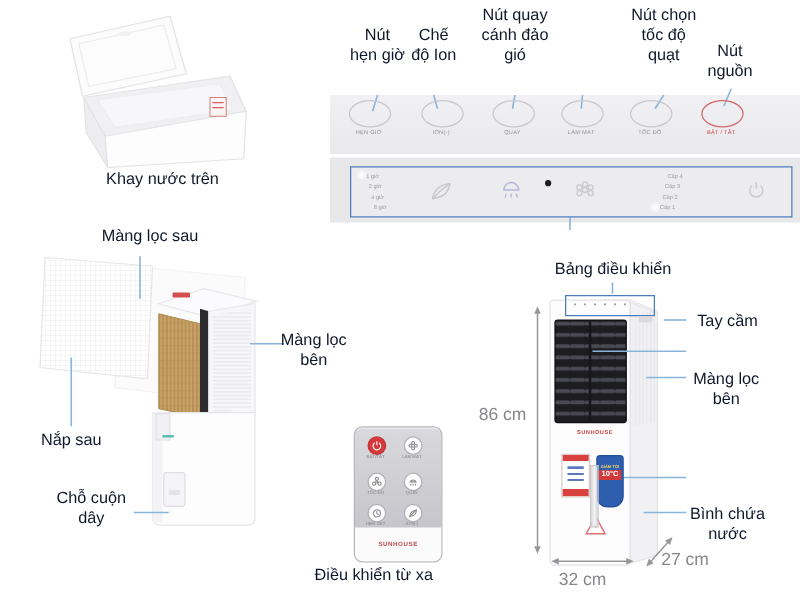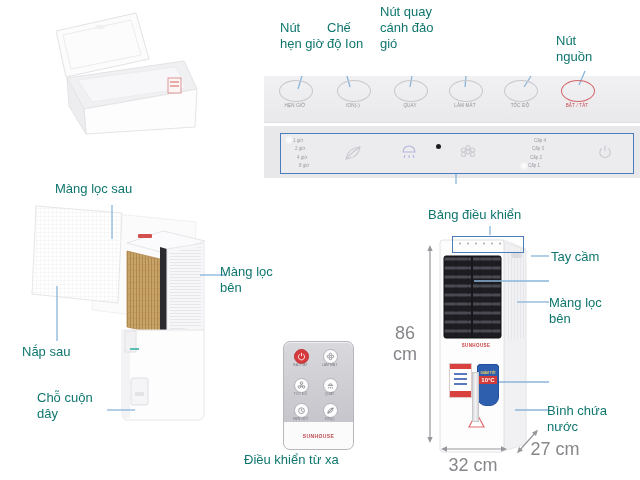--- a/index.html
+++ b/index.html
@@ -1,21 +1,21 @@
 <!DOCTYPE html>
 <html><head>
 <meta charset="utf-8">
 <style>
   html,body{margin:0;padding:0;background:#fff}
   .stage{position:relative;width:640px;height:480px;background:#fff;overflow:hidden;
          font-family:"Liberation Sans",sans-serif}
   .art{position:absolute;left:0;top:0;z-index:1}
   .strip{position:absolute;z-index:0}
-  .lbl{position:absolute;z-index:3;color:#0f766e;font-size:13px;line-height:1.22;}
-  .dim{position:absolute;z-index:3;color:#86868b;font-size:18px;text-align:center}
+  .lbl{position:absolute;z-index:3;color:#0f172a;font-size:13px;line-height:1.22;text-align:center}
+  .dim{position:absolute;z-index:3;color:#86868b;font-size:14px;}
   .oval{position:absolute;z-index:2;width:32px;height:20px;border:1.3px solid #c7c7cd;border-radius:50%;background:transparent}
   .oval.red{border-color:#d4666a}
   .btn-lbl{position:absolute;z-index:2;font-size:4.5px;color:#8f8f97;text-align:center;width:44px;letter-spacing:.2px}
   .btn-lbl.red{color:#c9464a}
   .disp-rect{position:absolute;z-index:2;left:280px;top:133px;width:352px;height:39px;border:1.5px solid #4b7cbd;background:rgba(255,255,255,.18)}
   .opt-col{position:absolute;z-index:3;font-size:4.5px;line-height:8.4px;color:#9b9ba4;text-align:left}
   .glow{position:absolute;z-index:3;width:8px;height:8px;border-radius:50%;
         background:radial-gradient(circle,rgba(255,255,255,.95),rgba(185,200,255,0))}
   .dot{position:absolute;z-index:3;width:5px;height:5px;border-radius:50%;background:#1d1d22}
   .remote{position:absolute;z-index:2;left:283px;top:341px;width:69px;height:107px;border-radius:7px;
@@ -168,24 +168,26 @@
           <circle cx="472.5" cy="154.5" r="2"></circle>
           <circle cx="468" cy="147.5" r="2"></circle>
       </g>
       <g stroke="#bcbcc6">
         <path d="M601.5,148.5 A5.2,5.2 0 1 0 608.5,148.5"></path>
           <path d="M605,145.5 V151"></path>
       </g>
     </g>
   </svg>
 
+  <div class="lbl" style="left:55px;top:135px;width:150px">Khay nước trên</div>
 
   <div class="lbl" style="left:327px;top:20px;width:40px">Chế độ Ion</div>
   <div class="lbl" style="left:280px;top:20px;width:44px">Nút hẹn giờ</div>
   <div class="lbl" style="left:380px;top:4px;width:64px">Nút quay cánh đảo gió</div>
+  <div class="lbl" style="left:500px;top:4px;width:62px">Nút chọn tốc độ quạt</div>
   <div class="lbl" style="left:556px;top:33px;width:56px">Nút nguồn</div>
 
   <div class="oval" style="left:279px;top:80px"></div>
   <div class="oval" style="left:337px;top:80px"></div>
   <div class="oval" style="left:394px;top:80px"></div>
   <div class="oval" style="left:449px;top:80px"></div>
   <div class="oval" style="left:504px;top:80px"></div>
   <div class="oval red" style="left:561px;top:80px"></div>
   <div class="btn-lbl" style="left:273px;top:103px">HẸN GIỜ</div>
   <div class="btn-lbl" style="left:331px;top:103px">ION(-)</div>
@@ -260,21 +262,21 @@
     <div class="rlbl" style="left:3.5px;top:21px">BẬT/TẮT</div>
     <div class="rlbl" style="left:32.5px;top:21px">LÀM MÁT</div>
     <div class="rlbl" style="left:3.5px;top:50px">TỐC ĐỘ</div>
     <div class="rlbl" style="left:32.5px;top:50px">QUAY</div>
     <div class="rlbl" style="left:3.5px;top:75px">HẸN GIỜ</div>
     <div class="rlbl" style="left:32.5px;top:75px">ION(-)</div>
     <div class="remote-band">
       <span class="remote-brand">SUNHOUSE</span>
     </div>
   </div>
-  <div class="lbl" style="left:244px;top:452px;width:130px">Điều khiển từ xa</div>
+  <div class="lbl" style="left:234px;top:452px;width:130px">Điều khiển từ xa</div>
 
   <div class="prod-panel"></div>
   <div class="prod-logo">SUNHOUSE</div>
   <div class="sticker-l">
       <div class="bars"></div>
     </div>
   <div class="shield">
     <div class="s1">GIẢM TỚI</div>
     <div class="s2">10°C</div>
   </div>

